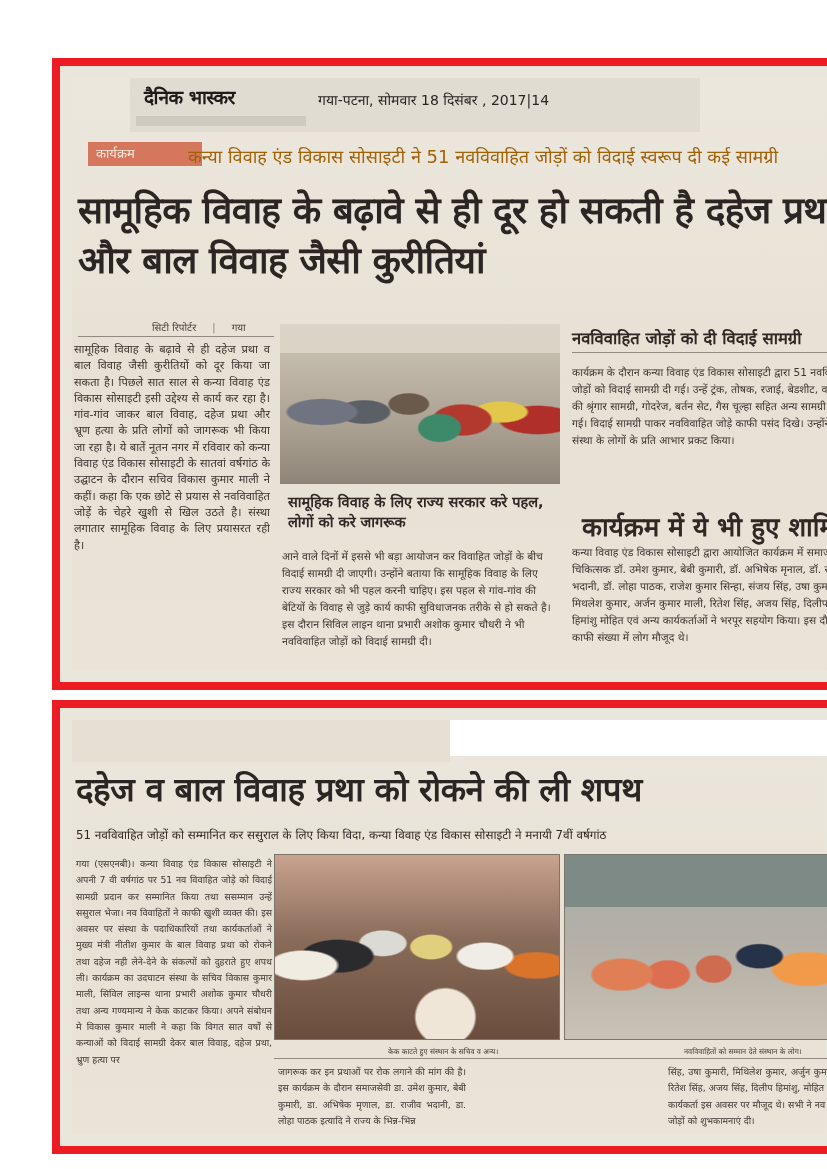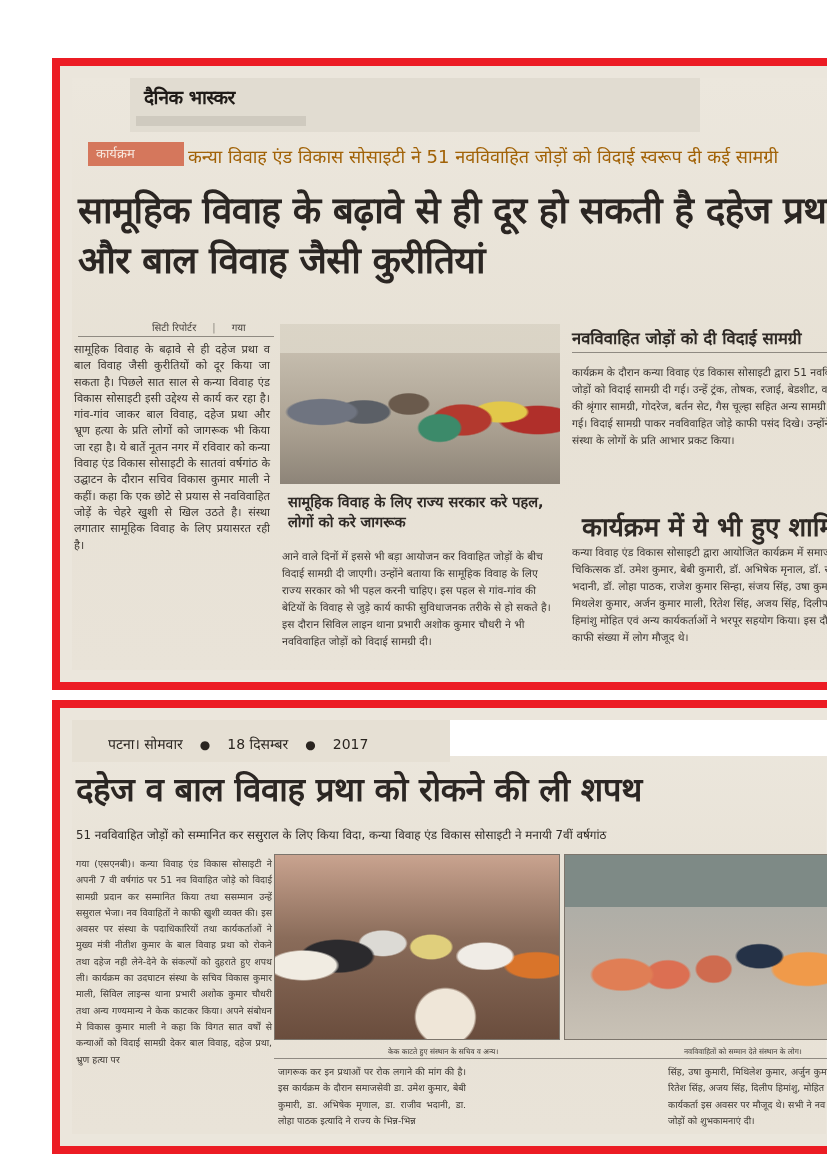--- a/index.html
+++ b/index.html
@@ -10,21 +10,21 @@
   #clip1 { left: 16px; top: 22px; width: 796px; height: 632px; }
   #clip2 { left: 16px; top: 664px; width: 794px; height: 454px; }
 
   .paper { position: absolute; inset: 0; background: linear-gradient(180deg,#ece7dd 0%,#e7e1d5 50%,#e9e3d8 100%); }
 
   
   .masthead-box { position: absolute; left: 58px; top: 0; width: 570px; height: 54px; background: #e1dcd1; }
   .masthead-logo { position: absolute; left: 72px; top: 6px; font-weight: bold; font-size: 19px; color: #1f1b18; letter-spacing: -0.5px; }
   .masthead-date { position: absolute; left: 246px; top: 12px; font-size: 14px; color: #2a2520; }
   .masthead-gray { position: absolute; left: 64px; top: 38px; width: 170px; height: 10px; background: #cfcabf; }
-  .tag { position: absolute; left: 16px; top: 64px; width: 96px; height: 24px; background: #d5775c; color: #f8e9df; font-size: 13px; line-height: 24px; padding-left: 8px; }
+  .tag { position: absolute; left: 16px; top: 64px; width: 114px; height: 24px; background: #d5775c; color: #f8e9df; font-size: 13px; line-height: 24px; padding-left: 8px; }
   .kicker { position: absolute; left: 116px; top: 66px; font-size: 18px; color: #a16207; white-space: nowrap; }
   .headline1 { position: absolute; left: 6px; top: 108px; width: 780px; font-size: 37px; line-height: 50px; font-weight: bold; color: #2b2623; letter-spacing: -0.6px; }
   .byline { position: absolute; left: 68px; top: 242px; font-size: 10px; color: #4a4540; }
   .byline .sep { color: #8a857e; margin: 0 4px; }
   .rule { position: absolute; height: 1px; background: #8f8a82; }
 
   .col { position: absolute; font-size: 11.2px; line-height: 16.3px; color: #3a3530; }
   .col1 { left: 2px; top: 264px; width: 196px; text-align: justify; }
   .photo1 { position: absolute; left: 208px; top: 246px; width: 280px; height: 160px; background:
       linear-gradient(180deg, rgba(220,214,200,0.9) 0 18%, transparent 18%),
@@ -76,20 +76,21 @@
   .c6a { left: 206px; } .c6b { left: 402px; } .c6c { left: 596px; }
 </style>
 </head>
 <body>
 
 <div id="clip1" class="clip">
   <div class="paper"></div>
   <div class="masthead-box"></div>
   <div class="masthead-gray"></div>
   <div class="masthead-logo">दैनिक भास्कर</div>
+  <div class="masthead-date">गया-पटना, सोमवार 18 दिसंबर , 2017|14</div>
 
   <div class="tag">कार्यक्रम</div>
   <div class="kicker">कन्या विवाह एंड विकास सोसाइटी ने 51 नवविवाहित जोड़ों को विदाई स्वरूप दी कई सामग्री</div>
 
   <div class="headline1">सामूहिक विवाह के बढ़ावे से ही दूर हो सकती है दहेज प्रथा और बाल विवाह जैसी कुरीतियां</div>
 
   <div class="byline">
     <span>सिटी रिपोर्टर</span><span class="sep">|</span><span>गया</span>
   </div>
   <div class="rule" style="left:6px;top:258px;width:196px;"></div>
@@ -106,23 +107,20 @@
   <div class="col col3">कार्यक्रम के दौरान कन्या विवाह एंड विकास सोसाइटी द्वारा 51 नवविवाहित जोड़ों को विदाई सामग्री दी गई। उन्हें ट्रंक, तोषक, रजाई, बेडशीट, वर-वधु की श्रृंगार सामग्री, गोदरेज, बर्तन सेट, गैस चूल्हा सहित अन्य सामग्री दी गई। विदाई सामग्री पाकर नवविवाहित जोड़े काफी पसंद दिखे। उन्होंने संस्था के लोगों के प्रति आभार प्रकट किया।</div>
 
   <div class="side-head2">कार्यक्रम में ये भी हुए शामिल</div>
   <div class="col col4">कन्या विवाह एंड विकास सोसाइटी द्वारा आयोजित कार्यक्रम में समाजसेवी चिकित्सक डॉ. उमेश कुमार, बेबी कुमारी, डॉ. अभिषेक मृनाल, डॉ. राजीव भदानी, डॉ. लोहा पाठक, राजेश कुमार सिन्हा, संजय सिंह, उषा कुमारी, मिथलेश कुमार, अर्जन कुमार माली, रितेश सिंह, अजय सिंह, दिलीप हिमांशु मोहित एवं अन्य कार्यकर्ताओं ने भरपूर सहयोग किया। इस दौरान काफी संख्या में लोग मौजूद थे।</div>
 </div>
 
 <div id="clip2" class="clip">
   <div class="paper"></div>
   <div class="date-box"></div>
   <div class="white-box"></div>
-  <div class="date2">
-    <span>पटना। सोमवार</span><span class="dot">●</span><span>18 दिसम्बर</span><span class="dot">●</span><span>2017</span>
-  </div>
 
   <div class="headline2">दहेज व बाल विवाह प्रथा को रोकने की ली शपथ</div>
   <div class="deck2">51 नवविवाहित जोड़ों को सम्मानित कर ससुराल के लिए किया विदा,  कन्या विवाह एंड विकास सोसाइटी ने मनायी 7वीं वर्षगांठ</div>
 
   <div class="col5">गया (एसएनबी)। कन्या विवाह एंड विकास सोसाइटी ने अपनी 7 वी वर्षगांठ पर 51 नव विवाहित जोड़े को विदाई सामग्री प्रदान कर सम्मानित किया तथा ससम्मान उन्हें ससुराल भेजा। नव विवाहितों ने काफी खुशी व्यक्त की। इस अवसर पर संस्था के पदाधिकारियों तथा कार्यकर्ताओं ने मुख्य मंत्री नीतीश कुमार के बाल विवाह प्रथा को रोकने तथा दहेज नही लेने-देने के संकल्पों को दुहराते हुए शपथ ली। कार्यक्रम का उदघाटन संस्था के सचिव विकास कुमार माली, सिविल लाइन्स थाना प्रभारी अशोक कुमार चौधरी तथा अन्य गण्यमान्य ने केक काटकर किया। अपने संबोधन मे विकास कुमार माली ने कहा कि विगत सात वर्षों से कन्याओं को विदाई सामग्री देकर बाल विवाह, दहेज प्रथा, भ्रुण हत्या पर</div>
 
   <div class="photo2"></div>
   <div class="photo3"></div>
   <div class="cap cap1">केक काटते हुए संस्थान के सचिव व अन्य।</div>
   <div class="cap cap2">नवविवाहितों को सम्मान देते संस्थान के लोग।</div>

